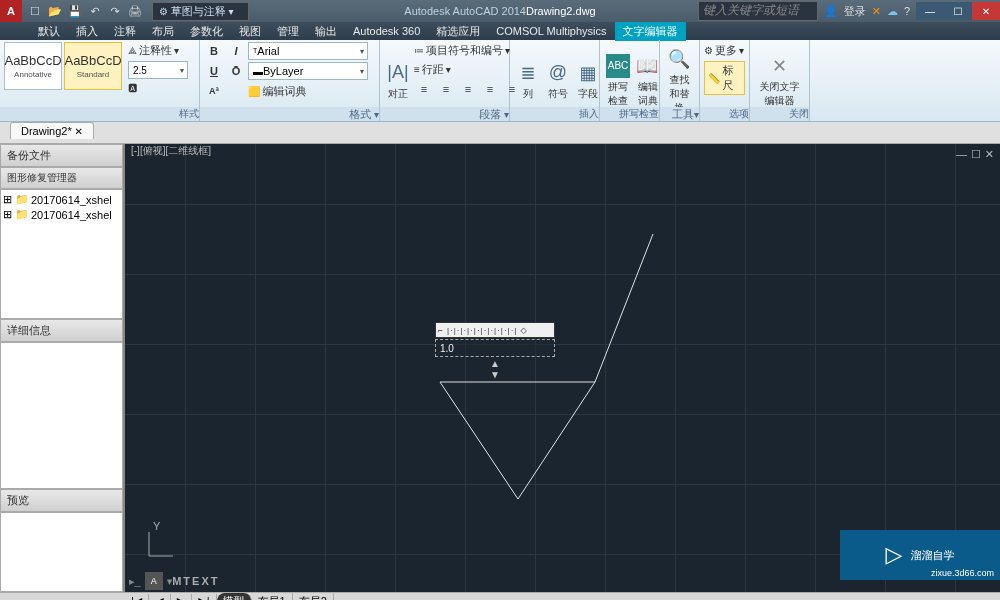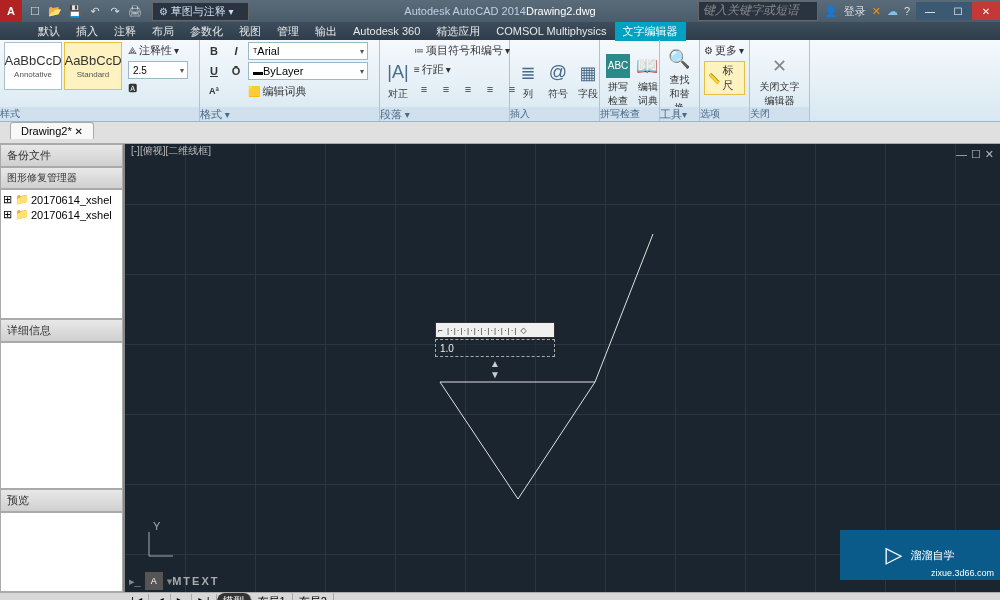--- a/index.html
+++ b/index.html
@@ -20,21 +20,21 @@
 .titlebar .minbtn { background: #3b5973; }
 .titlebar .maxbtn { background: #3b5973; }
 .titlebar .closebtn { background: #c43838; }
 
 .menubar { height: 18px; background: linear-gradient(#3d4d5c,#2d3d4c); display: flex; align-items: center; padding-left: 30px; }
 .menubar span { color: #e8e8e8; padding: 2px 8px; font-size: 11px; cursor: pointer; }
 .menubar span.active { background: #00a2c2; color: #fff; }
 
 .ribbon { height: 82px; background: linear-gradient(#f5f9fc,#d8e8f2); border-bottom: 1px solid #9cb8c8; display: flex; }
 .panel { border-right: 1px solid #b0c4d0; padding: 2px 4px; display: flex; flex-direction: column; height: 100%; position: relative; }
-.panel .plabel { position: absolute; bottom: 0; left: 0; right: 0; text-align: left; font-size: 10px; color: #4a6a8a; background: #d0e0ec; height: 14px; line-height: 14px; }
+.panel .plabel { position: absolute; bottom: 0; left: 0; right: 0; text-align: right; font-size: 10px; color: #4a6a8a; background: #d0e0ec; height: 14px; line-height: 14px; }
 .panel .pbody { flex: 1; display: flex; gap: 2px; }
 .stylebtn { width: 58px; height: 48px; border: 1px solid #a8c0d0; background: #fff; display: flex; flex-direction: column; align-items: center; justify-content: center; font-size: 9px; }
 .stylebtn.sel { background: #fdf2c0; border: 1px solid #e6c040; }
 .stylebtn .samp { font-size: 13px; color: #333; }
 .stylebtn .small { font-size: 8px; color: #555; margin-top: 2px; }
 .ddl { border: 1px solid #9cb8c8; background: #fff; height: 18px; font-size: 10px; padding: 0 14px 0 4px; display: flex; align-items: center; position: relative; }
 .ddl::after { content: "▾"; position: absolute; right: 3px; font-size: 8px; color: #555; }
 .btnrow { display: flex; gap: 2px; }
 .ribbtn { width: 20px; height: 18px; border: 1px solid transparent; display: flex; align-items: center; justify-content: center; font-weight: bold; font-size: 11px; color: #333; cursor: pointer; }
 .bigbtn { width: 40px; display: flex; flex-direction: column; align-items: center; justify-content: center; gap: 2px; padding: 2px; cursor: pointer; }

